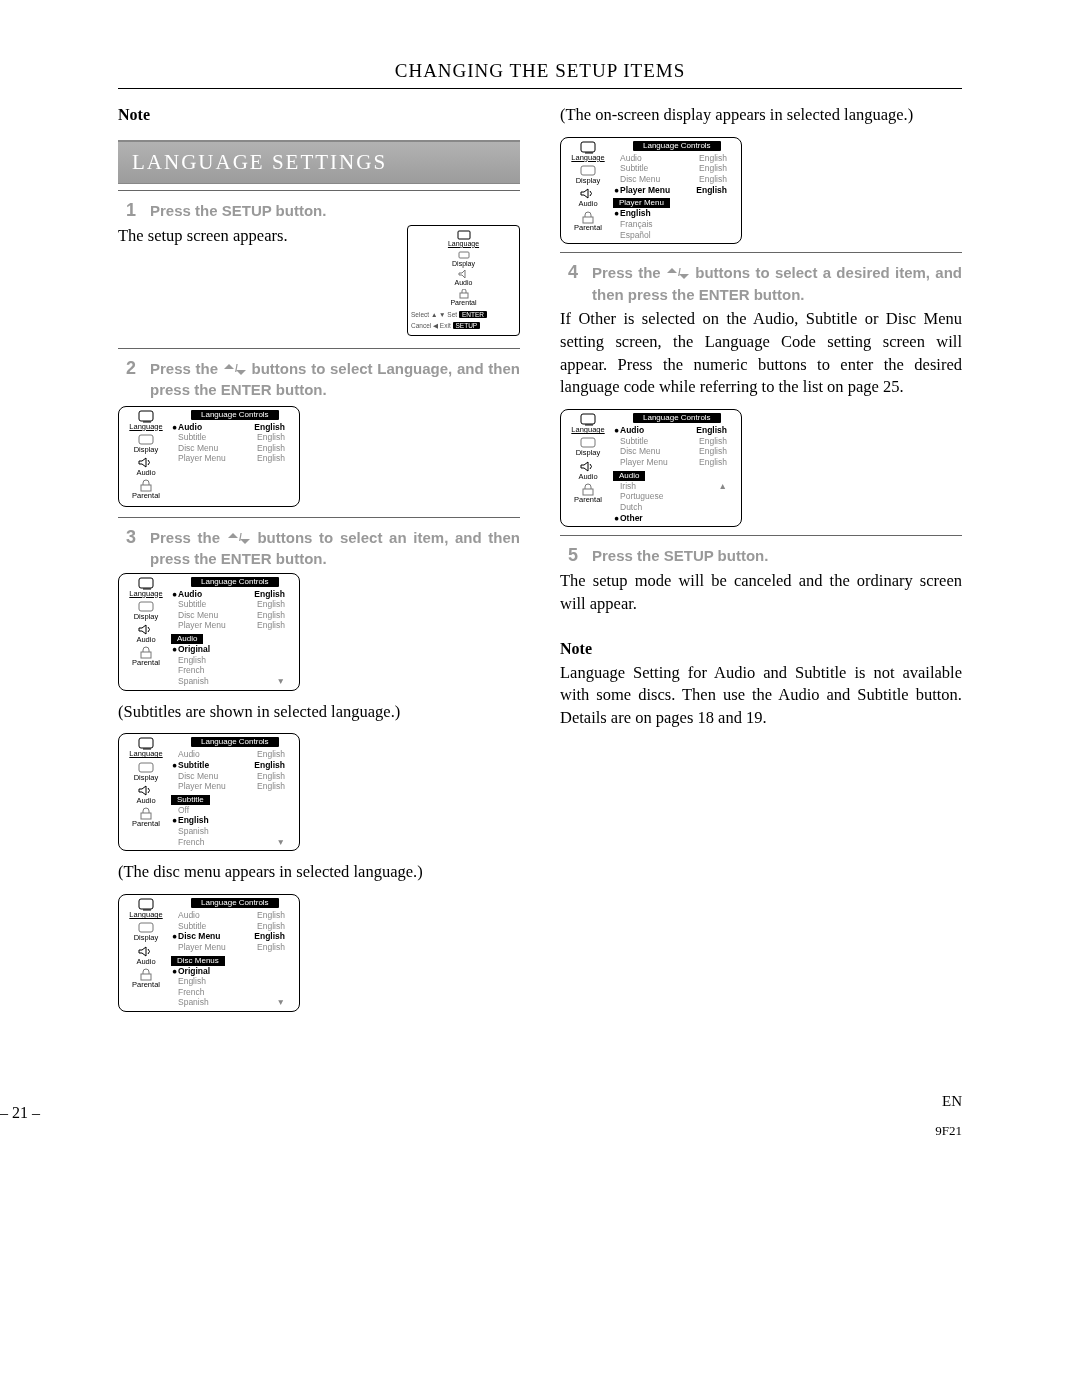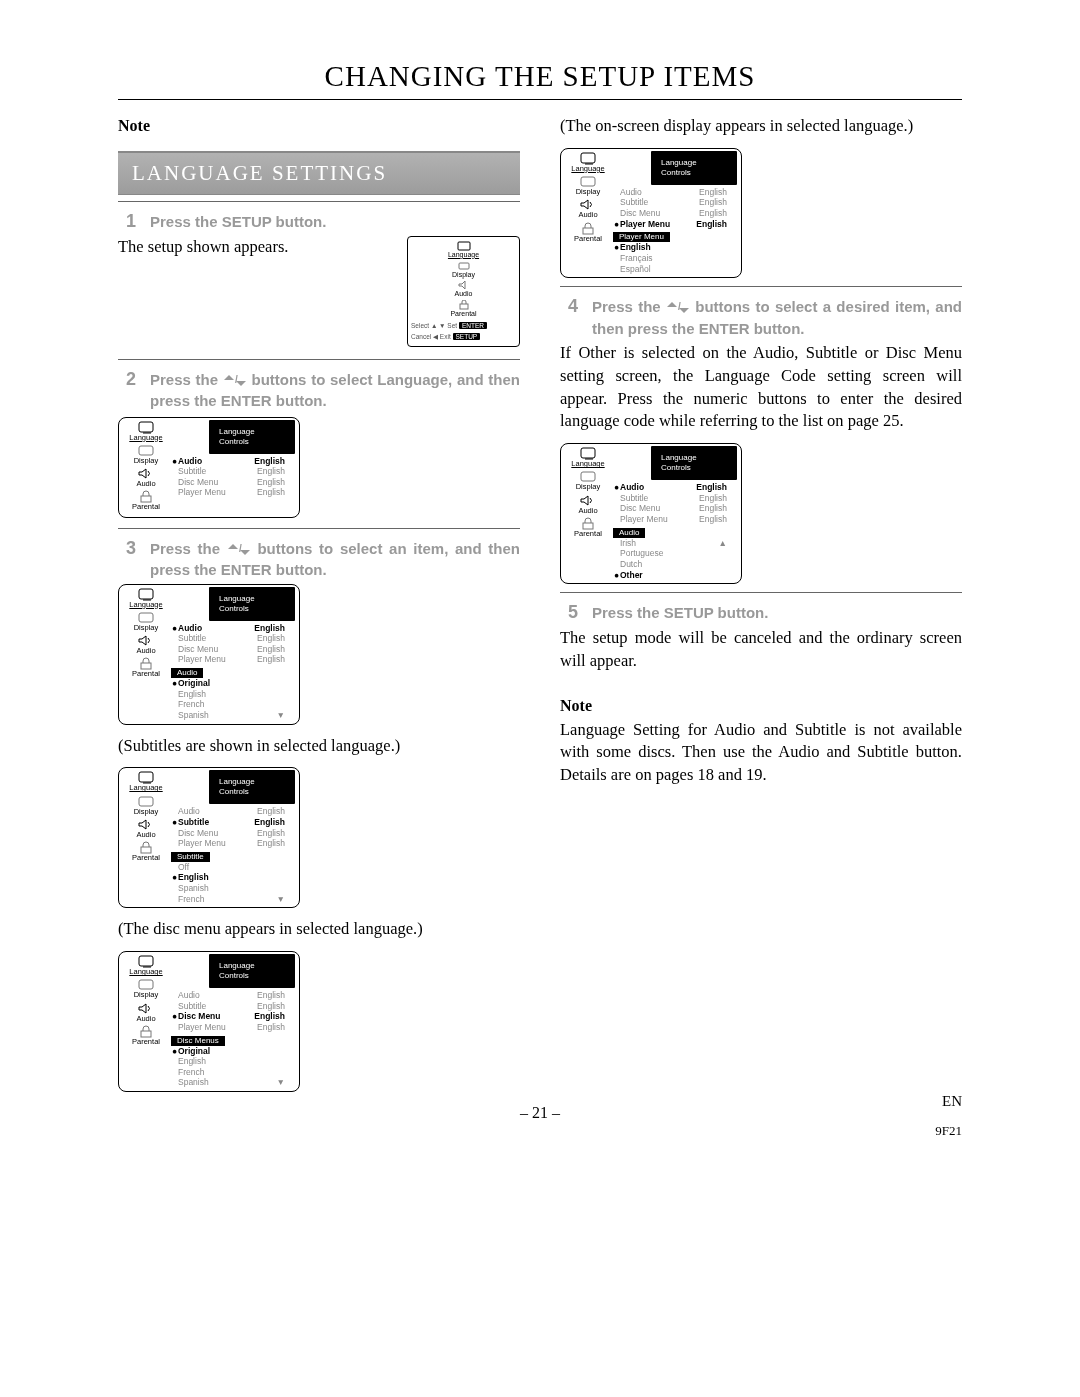--- a/index.html
+++ b/index.html
@@ -11,21 +11,21 @@
   }
   .page {
     width: 1080px;
     height: 1397px;
     position: relative;
     box-sizing: border-box;
     padding: 60px 118px 0 118px;
   }
   .chapter-title {
     text-align: center;
-    font-size: 29px;
+    font-size: 19px;
     letter-spacing: 1px;
     font-weight: normal;
     margin: 0 0 6px 0;
   }
   .chapter-rule {
     border: 0;
     border-top: 1.5px solid #000;
     margin: 0 0 15px 0;
   }
   .cols {
@@ -123,24 +123,24 @@
   .osd-main {
     flex: 1;
     padding: 2px 4px 3px 2px;
     font-size: 8.5px;
     line-height: 1.25;
   }
   .osd-title {
     display: inline-block;
     background: #000;
     color: #fff;
-    padding: 7px 10px;
+    padding: 0 10px;
     font-size: 8px;
     border-radius: 1px;
-    margin: 0 0 2px 38px;
+    margin: 0 0 2px 20px;
   }
   .osd-row { display: flex; justify-content: space-between; padding-right: 10px; }
   .osd-row.hl { font-weight: bold; color: #000; }
   .osd-row.dim { color: #888; }
   .osd-bullet { width: 7px; display: inline-block; text-align: center; }
   .osd-sub {
     background: #000;
     color: #fff;
     display: inline-block;
     padding: 0 6px;
@@ -170,21 +170,21 @@
     display:flex;
     justify-content: space-between;
   }
   .mini-foot .tag { background:#000; color:#fff; padding:0 3px; border-radius:1px; }
   .pagefoot {
     position: absolute;
     bottom: 275px;
     left: 0;
     right: 0;
   }
-  .pn { text-align:center; font-size: 16px; }
+  .pn { text-align:left; font-size: 16px; }
   .en { position:absolute; right:118px; bottom: 287px; font-size: 15px; text-align:left; }
   .code { position:absolute; right:118px; bottom: 258px; font-size: 13px; text-align:right; }
 </style>
 </head>
 <body>
 
 <div class="page">
 
   <h1 class="chapter-title">CHANGING THE SETUP ITEMS</h1>
   <hr class="chapter-rule">
@@ -198,21 +198,21 @@
         <span>LANGUAGE SETTINGS</span>
       </div>
       <hr class="sep-line">
 
       <div class="step">
         <div class="step-num">1</div>
         <div class="step-body">Press the SETUP button.</div>
       </div>
 
       <div class="panel-row">
-        <p class="txt" style="margin:0;">The setup shown appears.</p>
+        <p class="txt" style="margin:0;">The setup screen appears.</p>
         <div class="mini-osd">
           <div class="mi">
               <svg width="14" height="10">
                 <rect x="1" y="1" width="12" height="8" rx="1" fill="none" stroke="#000"></rect>
               </svg>
               <span class="side-label" style="text-decoration:underline;">Language</span>
             </div>
           <div class="mi">
               <svg width="14" height="10">
                 <rect x="2" y="2" width="10" height="6" rx="1" fill="none" stroke="#777"></rect>

